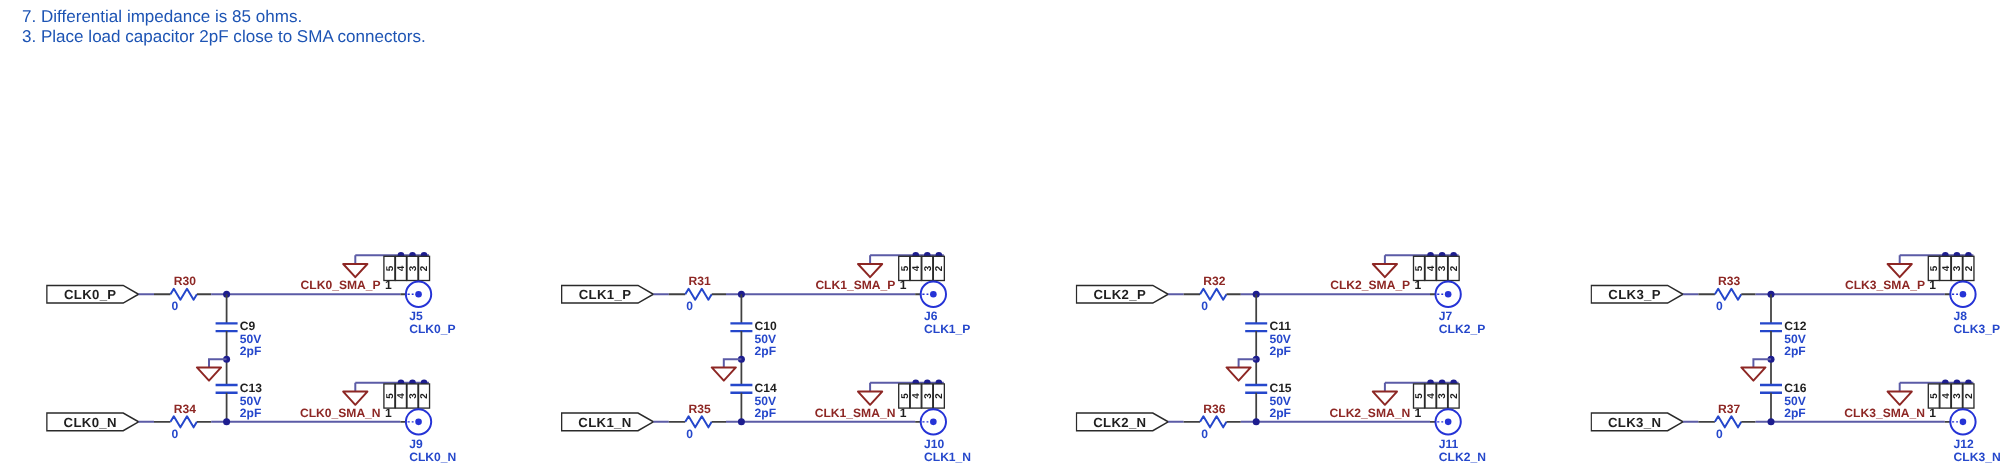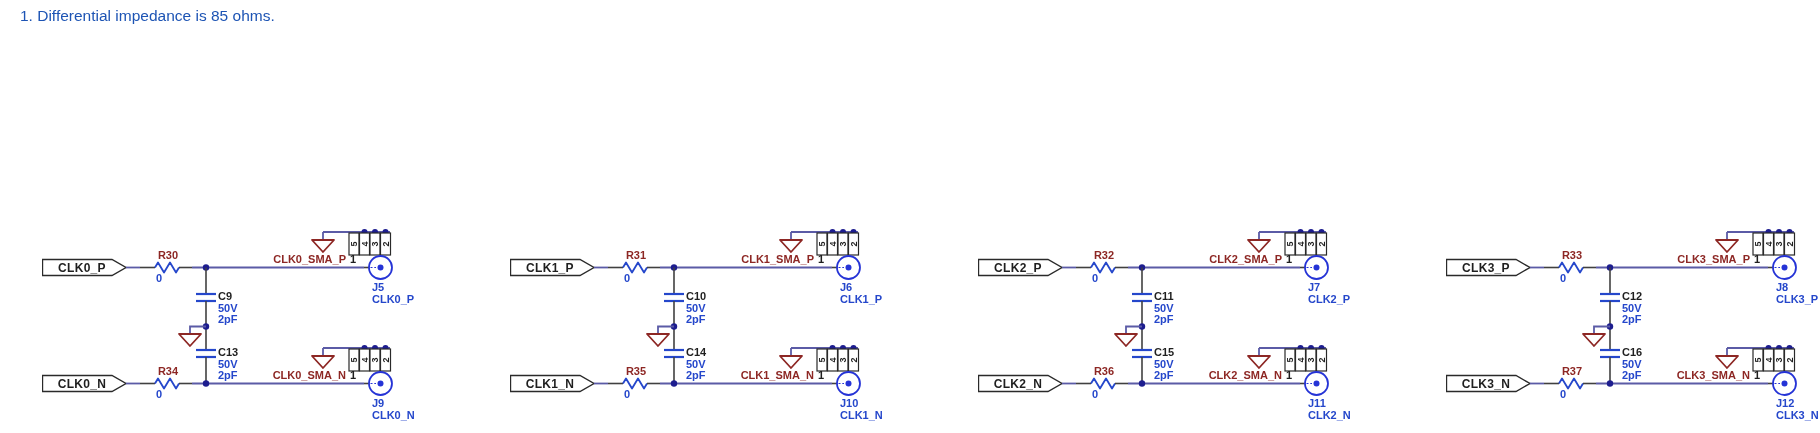--- a/index.html
+++ b/index.html
@@ -30,21 +30,22 @@
   .mid{text-anchor:middle;}
   .end{text-anchor:end;}
   .start{text-anchor:start;}
 </style>
 </head>
 <body>
 
 <div id="screen">
 
   <div id="notes">
-    <div>1. Differential impedance is 85 ohms.</div>
+    <div>7. Differential impedance is 85 ohms.</div>
+    <div>3. Place load capacitor 2pF close to SMA connectors.</div>
   </div>
 
   <div id="schematic">
       <svg class="circuit" width="373" height="433" viewBox="0 0 373 433" style="left: 42px;">
 
   <g>
     <path class="port" d="M0.5,259.5 H70 L84,267.5 L70,275.5 H0.5 Z"></path>
     <text class="t pt black mid" x="40" y="272">CLK0_P</text>
   </g>
   <line class="wire" x1="84" y1="267.5" x2="98" y2="267.5"></line>

